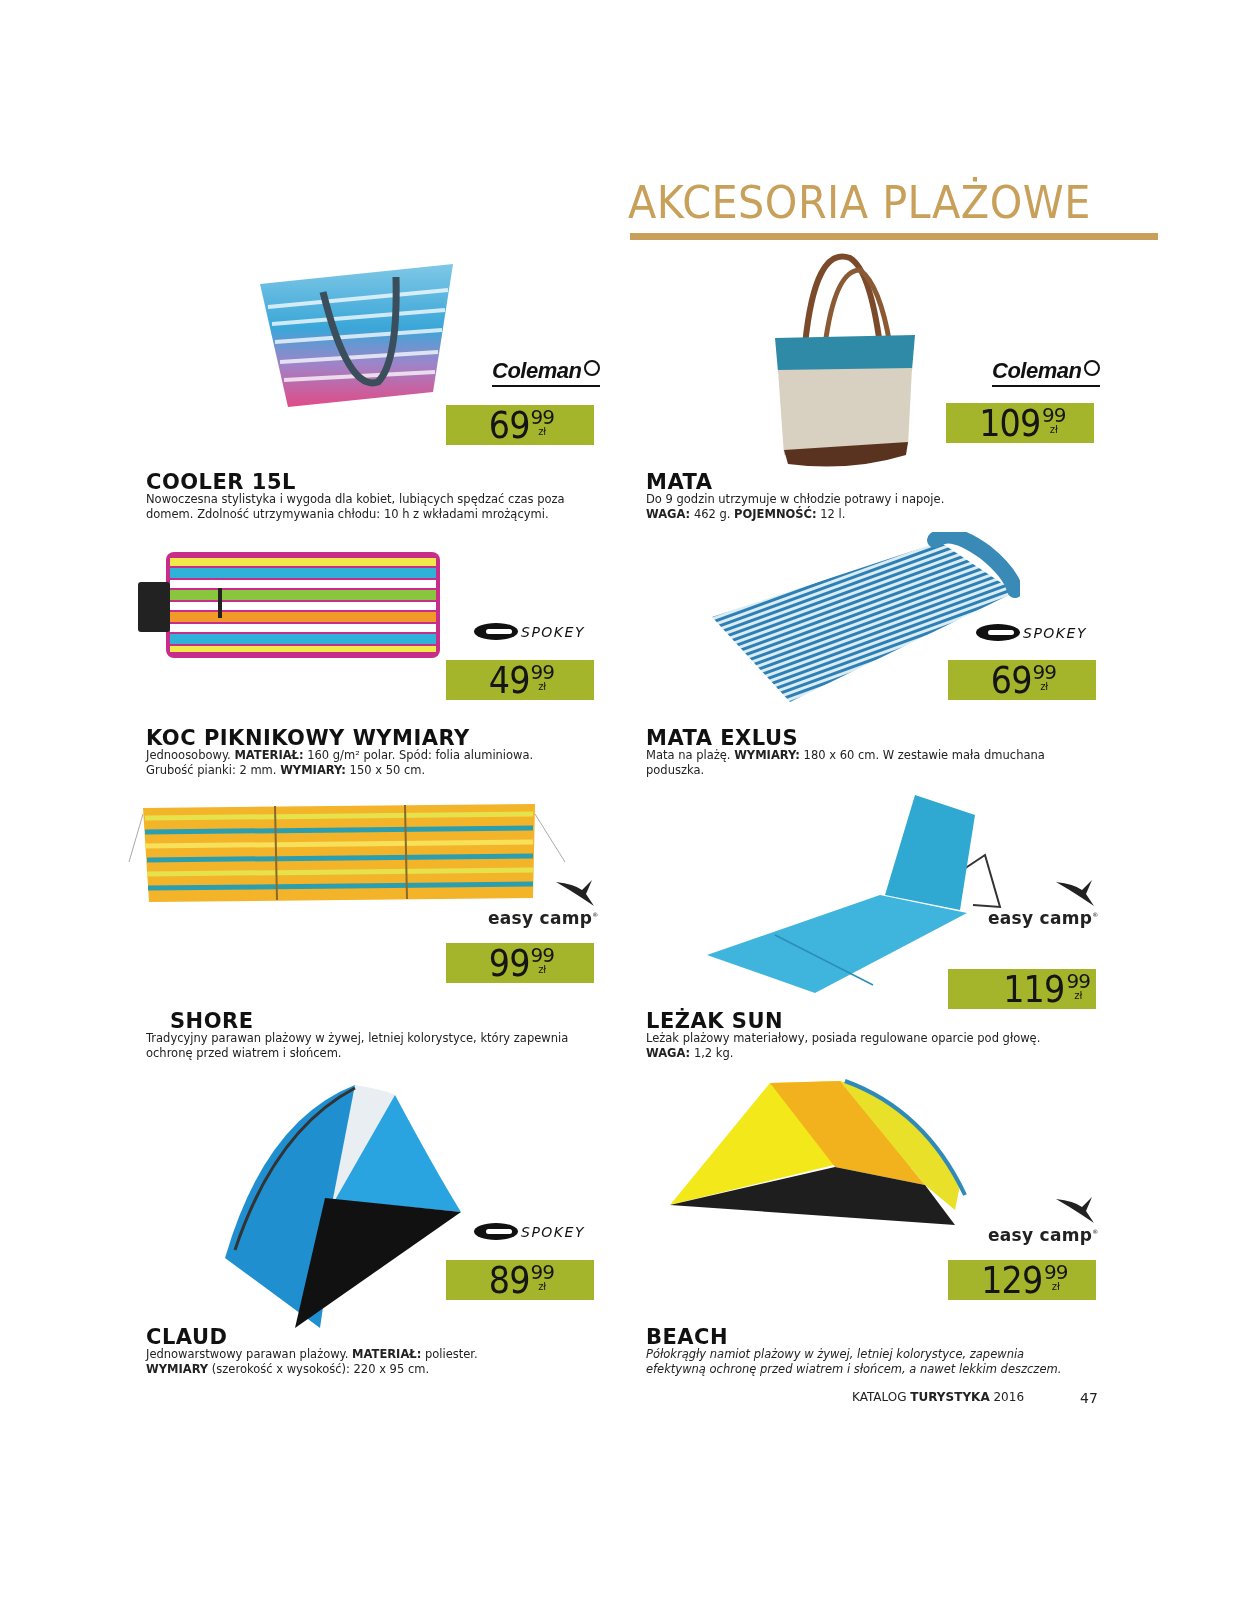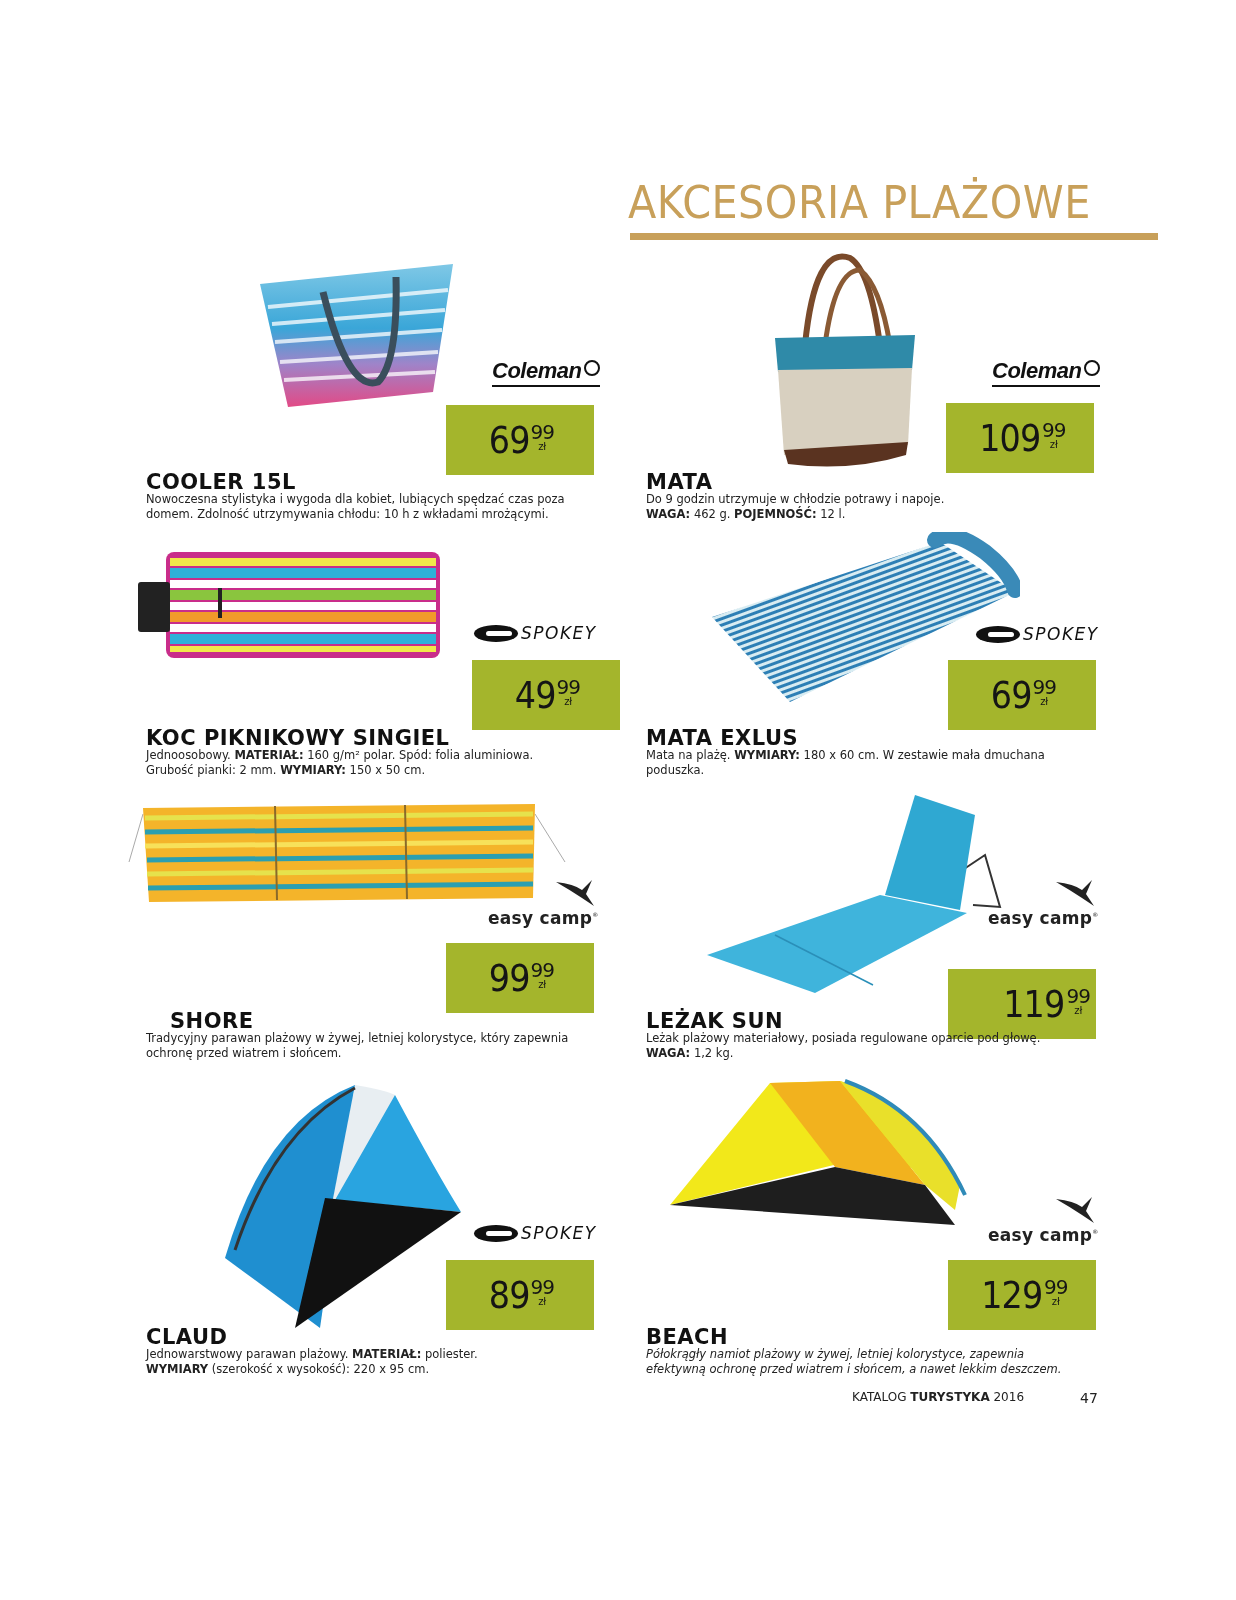--- a/index.html
+++ b/index.html
@@ -9,21 +9,21 @@
   .page-title {
     position: absolute; left: 628px; top: 176px;
     font-family: "DejaVu Sans", sans-serif; font-size: 45px; font-weight: normal;
     color: #c8a05a; letter-spacing: 0.5px; white-space: nowrap;
     transform: scaleX(0.92); transform-origin: left top;
   }
   .title-rule { position: absolute; left: 630px; top: 233px; width: 528px; height: 7px; background: #c8a05a; }
   .art { position: absolute; }
   .brand { position: absolute; }
   .price {
-    position: absolute; width: 148px; height: 70px; background: #a4b52c;
+    position: absolute; width: 148px; height: 40px; background: #a4b52c;
     display: flex; align-items: center; justify-content: center;
   }
   .price .main { font-family: "DejaVu Sans", sans-serif; font-size: 38px; color: #151515; letter-spacing: -1px; line-height: 1; transform: scaleX(0.88); display: inline-block; }
   .price .dec { display: inline-flex; flex-direction: column; align-items: center; margin-left: -2px; margin-top: -6px; }
   .price .cents { font-family: "DejaVu Sans", sans-serif; font-size: 20px; color: #151515; line-height: 1; letter-spacing: -1px; }
   .price .cur { font-family: "DejaVu Sans", sans-serif; font-size: 10px; color: #151515; line-height: 1; }
 
   .pname {
     position: absolute; font-family: "DejaVu Sans", sans-serif; font-weight: bold;
     font-size: 21px; color: #111; letter-spacing: 0.5px; white-space: nowrap;
@@ -32,21 +32,21 @@
     position: absolute; font-family: "DejaVu Sans", sans-serif; font-size: 11.5px;
     line-height: 15px; color: #222; width: 470px;
   }
   .pdesc b { font-weight: bold; }
 
   .coleman { font-family: "Liberation Sans", sans-serif; font-style: italic; font-weight: bold; font-size: 22px; color: #111; border-bottom: 2px solid #111; padding-bottom: 1px; letter-spacing: -0.5px; white-space: nowrap; }
   .coleman .lamp { display: inline-block; width: 16px; height: 16px; border: 2px solid #111; border-radius: 50%; margin-left: 3px; vertical-align: 2px; }
   .spokey { display: flex; align-items: center; white-space: nowrap; }
   .spokey .e { width: 44px; height: 17px; border-radius: 50%; background: #111; position: relative; margin-right: 3px; }
   .spokey .e::after { content: ""; position: absolute; left: 12px; top: 6px; width: 26px; height: 5px; background: #fff; border-radius: 3px; }
-  .spokey .t { font-family: "DejaVu Sans", sans-serif; font-size: 17px; letter-spacing: 1.5px; color: #111; font-style: italic; }
+  .spokey .t { font-family: "DejaVu Sans", sans-serif; font-size: 14px; letter-spacing: 1.5px; color: #111; font-style: italic; }
   .easycamp { text-align: right; white-space: nowrap; }
   .easycamp .bird { display: block; margin-left: auto; }
   .easycamp .t { font-family: "DejaVu Sans", sans-serif; font-weight: bold; font-size: 17px; color: #222; letter-spacing: 0.3px; }
   .easycamp .t sup { font-size: 6px; font-weight: normal; }
 
   .footer { position: absolute; left: 852px; top: 1390px; font-family: "DejaVu Sans", sans-serif; font-size: 12px; color: #222; white-space: nowrap; }
   .footer b { font-weight: bold; }
   .page-num { position: absolute; left: 1080px; top: 1390px; font-family: "DejaVu Sans", sans-serif; font-size: 14px; color: #222; }
 </style>
 </head>
@@ -131,28 +131,28 @@
       <rect x="32" y="86" width="266" height="10" fill="#2fb1d8"></rect>
       <rect x="32" y="98" width="266" height="6" fill="#f1e84a"></rect>
     </g>
     <rect x="0" y="34" width="32" height="50" rx="3" fill="#222"></rect>
     <rect x="80" y="40" width="4" height="30" fill="#222"></rect>
   </svg>
   <div class="brand spokey" style="left:474px;top:623px;">
     <span class="e"></span>
       <span class="t">SPOKEY</span>
   </div>
-  <div class="price" style="left:472px;top:660px;text-align:center;">
+  <div class="price" style="left:446px;top:660px;text-align:center;">
     <span class="main">49</span>
     <span class="dec">
         <span class="cents">99</span>
         <span class="cur">zł</span>
       </span>
   </div>
-  <div class="pname" style="left:146px;top:726px;">KOC PIKNIKOWY SINGIEL</div>
+  <div class="pname" style="left:146px;top:726px;">KOC PIKNIKOWY WYMIARY</div>
   <div class="pdesc" style="left:146px;top:748px;">
       <div><span>Jednoosobowy. </span><b>MATERIAŁ:</b><span> 160 g/m² polar. Spód: folia aluminiowa.</span></div>
       <div><span>Grubość pianki: 2 mm. </span><b>WYMIARY:</b><span> 150 x 50 cm.</span></div>
     </div>
 </div>
 
 <div>
   <svg class="art" style="left:710px;top:532px;" width="310" height="175" viewBox="0 0 310 175">
     <defs>
       <pattern id="mp" width="6" height="6" patternUnits="userSpaceOnUse" patternTransform="rotate(-20)">

